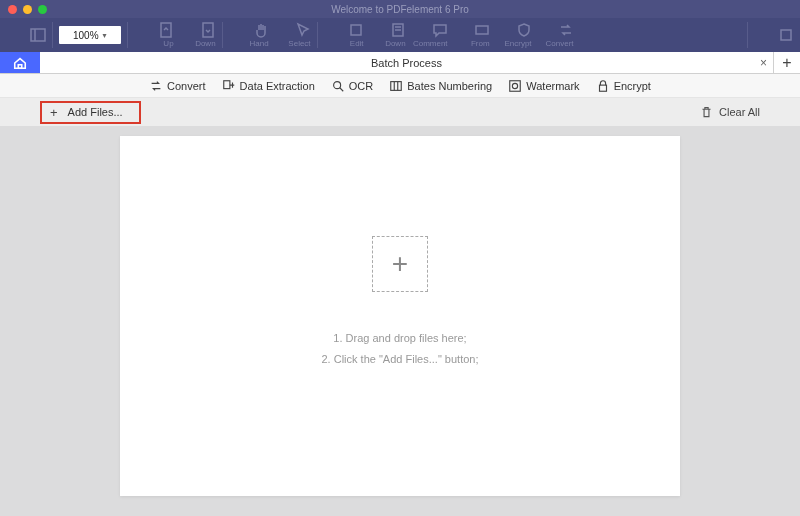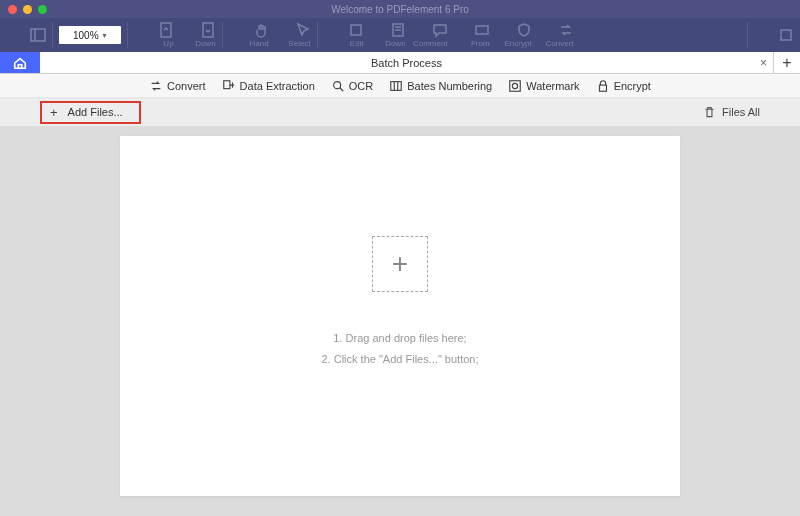--- a/index.html
+++ b/index.html
@@ -222,21 +222,21 @@
 <div class="actionrow">
   <div class="add-files">
     <span class="plus">+</span>
     <span>Add Files...</span>
   </div>
   <div class="spacer"></div>
   <div class="clear-all">
     <svg viewBox="0 0 16 16">
         <path d="M3 4h10M5 4v9h6V4M6 4V2h4v2"></path>
       </svg>
-    <span>Files All</span>
+    <span>Clear All</span>
   </div>
 </div>
 
 <div class="workspace">
   <div class="canvas">
     <div class="drop-box">
       <span class="big-plus">+</span>
     </div>
     <div class="instr">
       <div class="sub">1. Drag and drop files here;</div>

